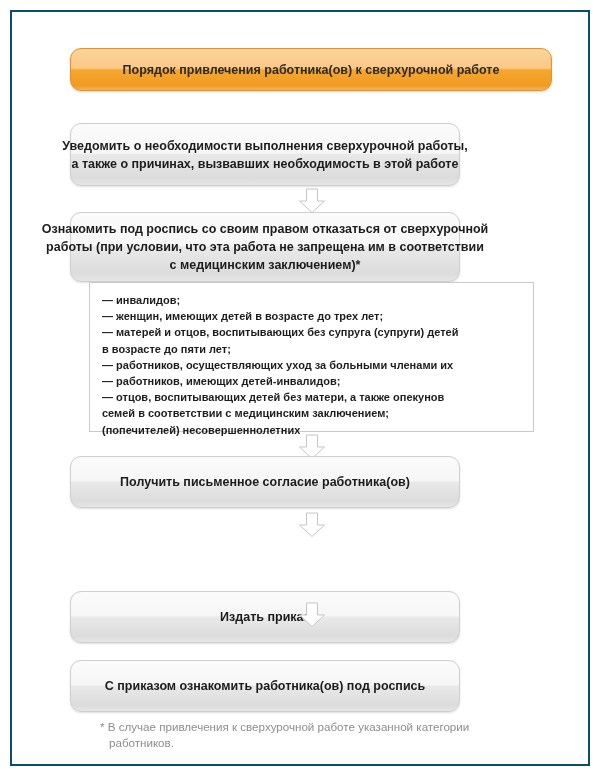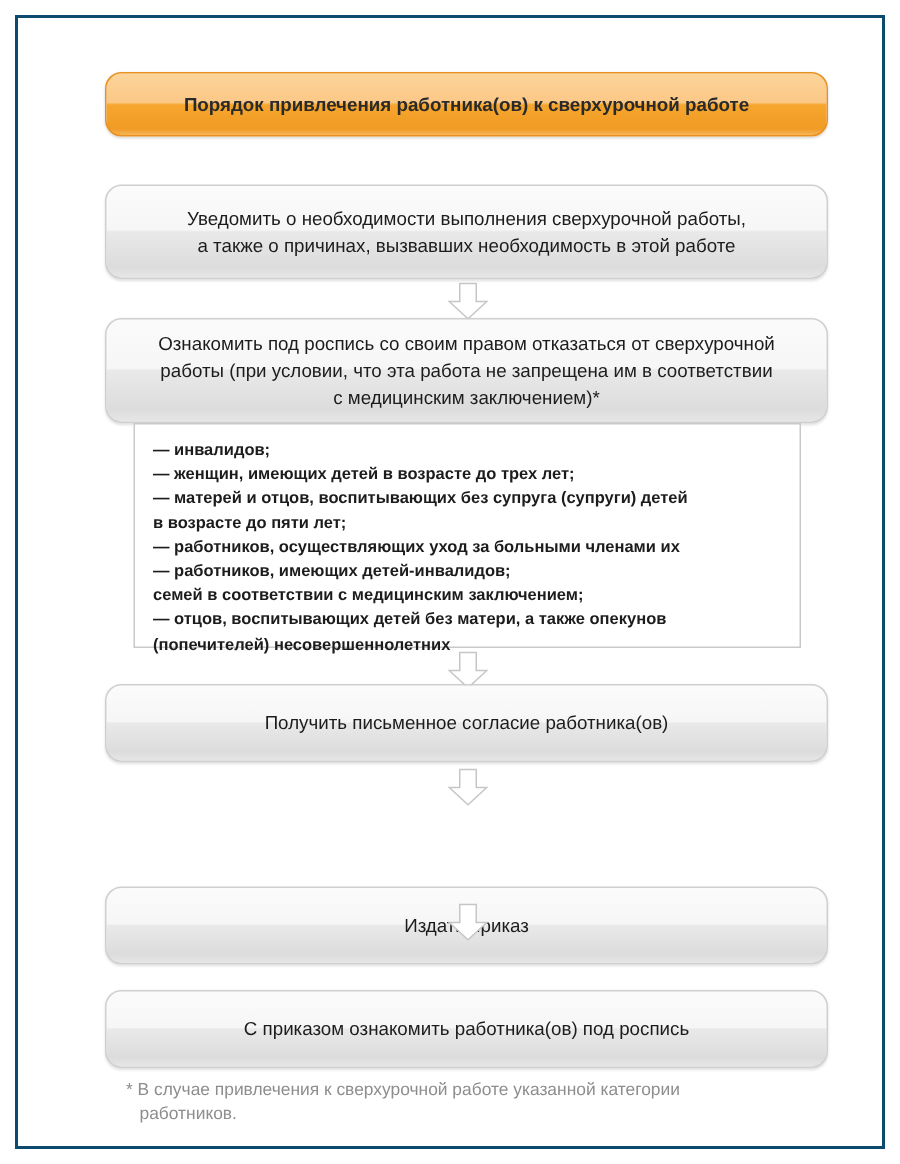--- a/index.html
+++ b/index.html
@@ -25,37 +25,37 @@
   }
   .inner{
     position:absolute;
     left:0;top:0;right:0;bottom:0;
   }
 
   
   .node{
     position:absolute;
     left:58px;
-    width:482px;
+    width:390px;
     box-sizing:border-box;
     border-radius:11px;
     border:1px solid #cfcfcf;
     background:linear-gradient(to bottom,
         #fbfbfb 0%,
         #f6f6f6 48%,
         #e9e9e9 50%,
         #dcdcdc 88%,
         #e6e6e6 100%);
     box-shadow:0 1px 2px rgba(0,0,0,0.13);
     display:flex;
     align-items:center;
     justify-content:center;
     text-align:center;
     color:#1c1c1c;
-    font-weight:normal;
+    font-weight:bold;
     font-size:12.5px;
     line-height:18px;
     padding:6px 18px;
   }
   .node .txt{display:block;}
   .node .txt span{display:block;white-space:nowrap;}
 
   
   .title-node{
     position:absolute;
@@ -111,21 +111,21 @@
     width:30px;height:26px;
   }
   .a1{top:176px;}
   .a2{top:422px;}
   .a3{top:500px;}
   .a4{top:590px;}
 
   
   .footnote{
     position:absolute;
-    left:72px;top:707px;
+    left:88px;top:707px;
     width:460px;
     font-size:11.6px;
     line-height:16px;
     color:#8d8d8d;
     font-weight:normal;
   }
   .footnote .f2{padding-left:9px;}
 </style>
 </head>
 <body>
@@ -159,22 +159,22 @@
         </span>
       </div>
 
       <div class="listbox">
         <div class="li">— инвалидов;</div>
         <div class="li">— женщин, имеющих детей в возрасте до трех лет;</div>
         <div class="li">— матерей и отцов, воспитывающих без супруга (супруги) детей</div>
         <div class="li">в возрасте до пяти лет;</div>
         <div class="li">— работников, осуществляющих уход за больными членами их</div>
         <div class="li">— работников, имеющих детей-инвалидов;</div>
+        <div class="li">— отцов, воспитывающих детей без матери, а также опекунов</div>
         <div class="li">семей в соответствии с медицинским заключением;</div>
-        <div class="li">— отцов, воспитывающих детей без матери, а также опекунов</div>
         <div class="li">(попечителей) несовершеннолетних</div>
       </div>
 
       <div class="arrow a2">
         <svg width="30" height="26" viewBox="0 0 30 26" aria-hidden="true">
           <polygon points="9.5,1 20.5,1 20.5,13 27.5,13 15,24.5 2.5,13 9.5,13" fill="#ffffff" stroke="#c6c6c6" stroke-width="1"></polygon>
         </svg>
       </div>
 
       <div class="node n-consent">

